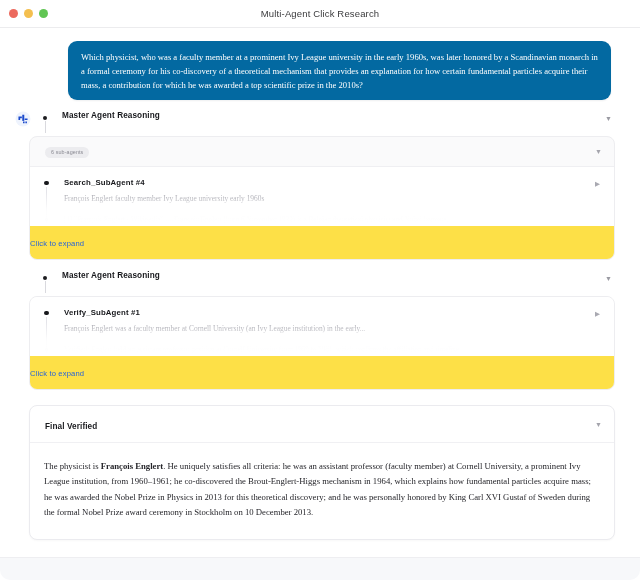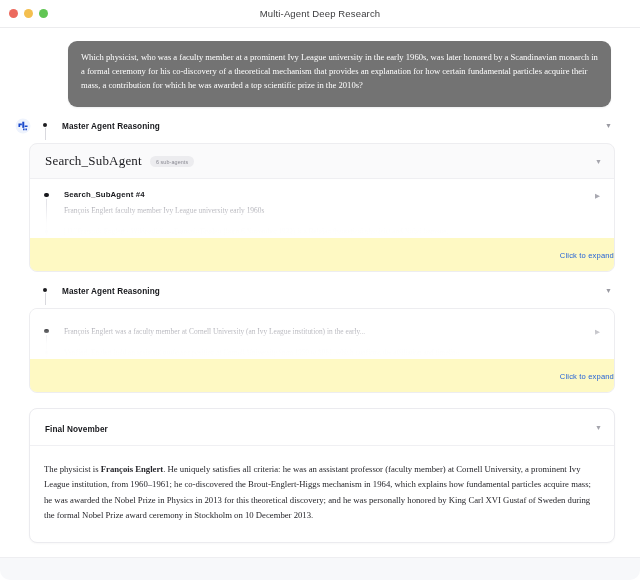--- a/index.html
+++ b/index.html
@@ -74,40 +74,39 @@
   }
 
   
   .user-row {
     display: flex;
     justify-content: flex-end;
     padding-right: 17px;
     padding-top: 3px;
   }
   .user-bubble {
-    background: #737373;
+    background: #0369a1;
     color: #ffffff;
     border-radius: 9px;
-    padding: 10px 13px 14px 13px;
+    padding: 10px 13px 7px 13px;
     max-width: 517px;
     font-family: "Liberation Serif", serif;
     font-size: 8.6px;
     line-height: 1.62;
     text-align: left;
     box-shadow: 0 1px 2px rgba(16,24,40,0.07);
   }
 
   
   .step {
     margin-top: 11px;
     position: relative;
   }
   .step-head {
     display: flex;
-    align-items: center;
     position: relative;
     height: 18px;
     padding-left: 0;
   }
   .brand-icon {
     position: absolute;
     left: 0px;
     top: -2px;
     width: 21px;
     height: 21px;
@@ -261,23 +260,23 @@
     overflow: hidden;
   }
   .fade-mask {
     position: absolute;
     left: 0; right: 0; bottom: 0;
     height: 34px;
     background: linear-gradient(to bottom, rgba(255,255,255,0) 0%, rgba(255,255,255,0.92) 55%, #ffffff 100%);
     pointer-events: none;
   }
   .expand {
-    text-align: right;
+    text-align: left;
     padding: 6px 0 9px 0;
-    background: #fef9c3;
+    background: #fde047;
     position: relative;
     z-index: 2;
   }
   .expand-link {
     font-size: 7.6px;
     color: #2563d8;
     letter-spacing: 0.15px;
     cursor: pointer;
   }
 
@@ -326,21 +325,21 @@
 <body>
 
 <div class="window">
 
   <div class="titlebar">
     <div class="traffic">
       <span class="dot red"></span>
       <span class="dot yellow"></span>
       <span class="dot green"></span>
     </div>
-    <div class="win-title">Multi-Agent Deep Research</div>
+    <div class="win-title">Multi-Agent Click Research</div>
   </div>
 
   <div class="page">
     <div class="scroll-area">
       <div class="inner">
 
         <div class="user-row">
           <div class="user-bubble">Which physicist, who was a faculty member at a prominent Ivy League university in the early 1960s, was later honored by a Scandinavian monarch in a formal ceremony for his co-discovery of a theoretical mechanism that provides an explanation for how certain fundamental particles acquire their mass, a contribution for which he was awarded a top scientific prize in the 2010s?</div>
         </div>
 
@@ -357,21 +356,20 @@
               </svg>
             </span>
             <span class="tl-marker"></span>
             <span class="tl-line"></span>
             <span class="step-title">Master Agent Reasoning</span>
             <span class="chev">▼</span>
           </div>
 
           <div class="card">
             <div class="card-head">
-              <span class="card-title">Search_SubAgent</span>
               <span class="badge">6 sub-agents</span>
               <span class="card-chev">▼</span>
             </div>
 
             <div class="card-body">
               <div class="sub-row">
                 <span class="sub-marker"></span>
                 <span class="sub-line"></span>
                 <span class="sub-arrow">▶</span>
                 <div class="sub-title">Search_SubAgent #4</div>
@@ -400,40 +398,41 @@
             <span class="chev">▼</span>
           </div>
 
           <div class="card">
 
             <div class="card-body">
               <div class="sub-row">
                 <span class="sub-marker"></span>
                 <span class="sub-line"></span>
                 <span class="sub-arrow">▶</span>
+                <div class="sub-title">Verify_SubAgent #1</div>
                 <div class="sub-text">François Englert was a faculty member at Cornell University (an Ivy League institution) in the early...</div>
               </div>
 
               <div class="sub-row-2">
                 <span class="sub-marker-2"></span>
                 <div class="faded-text">Verified: Englert held an assistant professor position at Cornell University from 1959 to 1961, which confirms the affiliation and timeline.</div>
               </div>
 
               <div class="fade-mask"></div>
             </div>
 
             <div class="expand">
               <span class="expand-link">Click to expand</span>
             </div>
           </div>
         </div>
 
         <div class="final-card">
           <div class="final-head">
-            <span class="final-title">Final November</span>
+            <span class="final-title">Final Verified</span>
             <span class="card-chev">▼</span>
           </div>
           <div class="final-body">
             <div class="final-text" id="final-text"><span>The physicist is </span><b>François Englert</b><span>. He uniquely satisfies all criteria: he was an assistant professor (faculty member) at Cornell University, a prominent Ivy League institution, from 1960–1961; he co-discovered the Brout-Englert-Higgs mechanism in 1964, which explains how fundamental particles acquire mass; he was awarded the Nobel Prize in Physics in 2013 for this theoretical discovery; and he was personally honored by King Carl XVI Gustaf of Sweden during the formal Nobel Prize award ceremony in Stockholm on 10 December 2013.</span></div>
           </div>
         </div>
 
       </div>
     </div>
 

